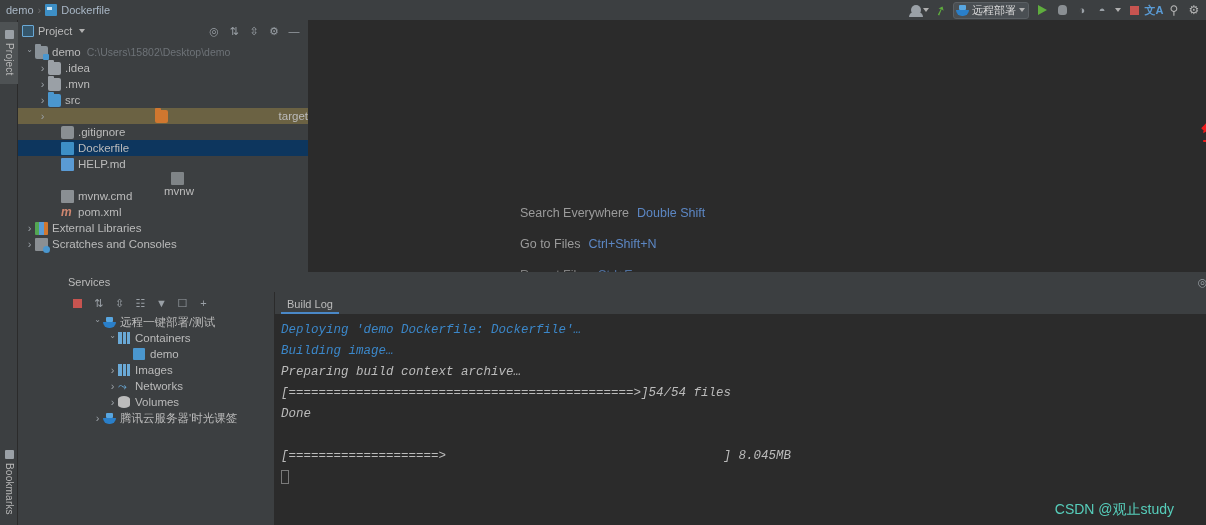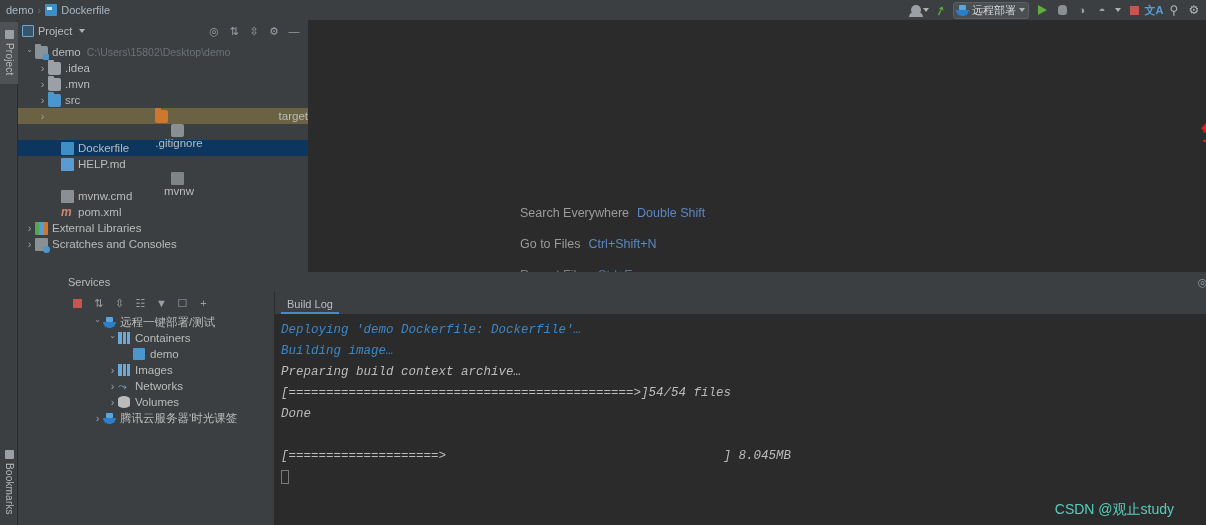--- a/index.html
+++ b/index.html
@@ -287,21 +287,21 @@
         <div class="trow" style="padding-left: 19px;">
           <span class="arr closed"></span>
           <span class="ticon f-blue"></span>
           <span>src</span>
         </div>
         <div class="trow sel2" style="padding-left: 19px; justify-content: space-between;">
           <span class="arr closed"></span>
           <span class="ticon f-orange"></span>
           <span>target</span>
         </div>
-        <div class="trow" style="padding-left: 32px; flex-direction: column;">
+        <div class="trow" style="padding-left: 32px;">
           <span class="arr "></span>
           <span class="ticon i-git"></span>
           <span>.gitignore</span>
         </div>
         <div class="trow sel" style="padding-left: 32px;">
           <span class="arr "></span>
           <span class="ticon i-dock"></span>
           <span>Dockerfile</span>
         </div>
         <div class="trow" style="padding-left: 32px;">

